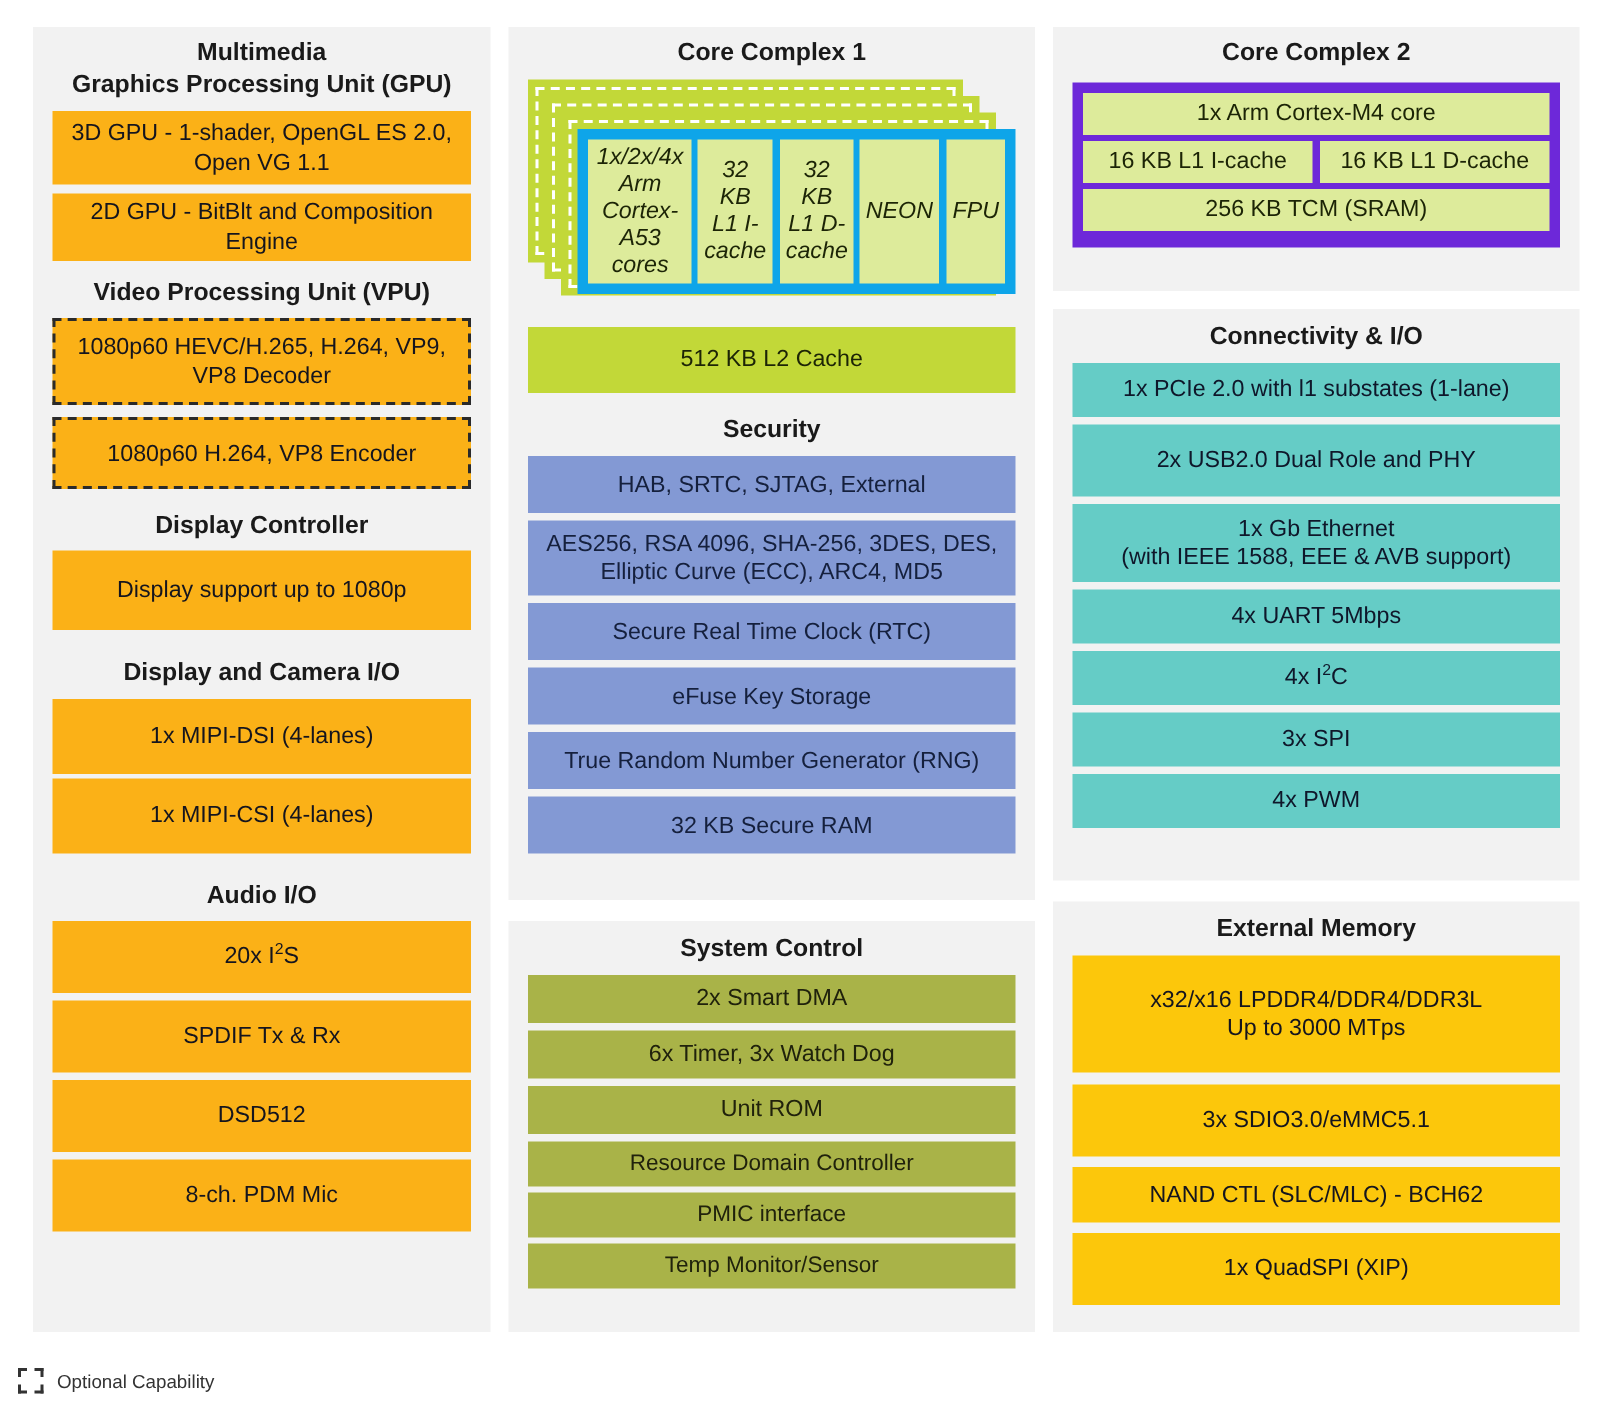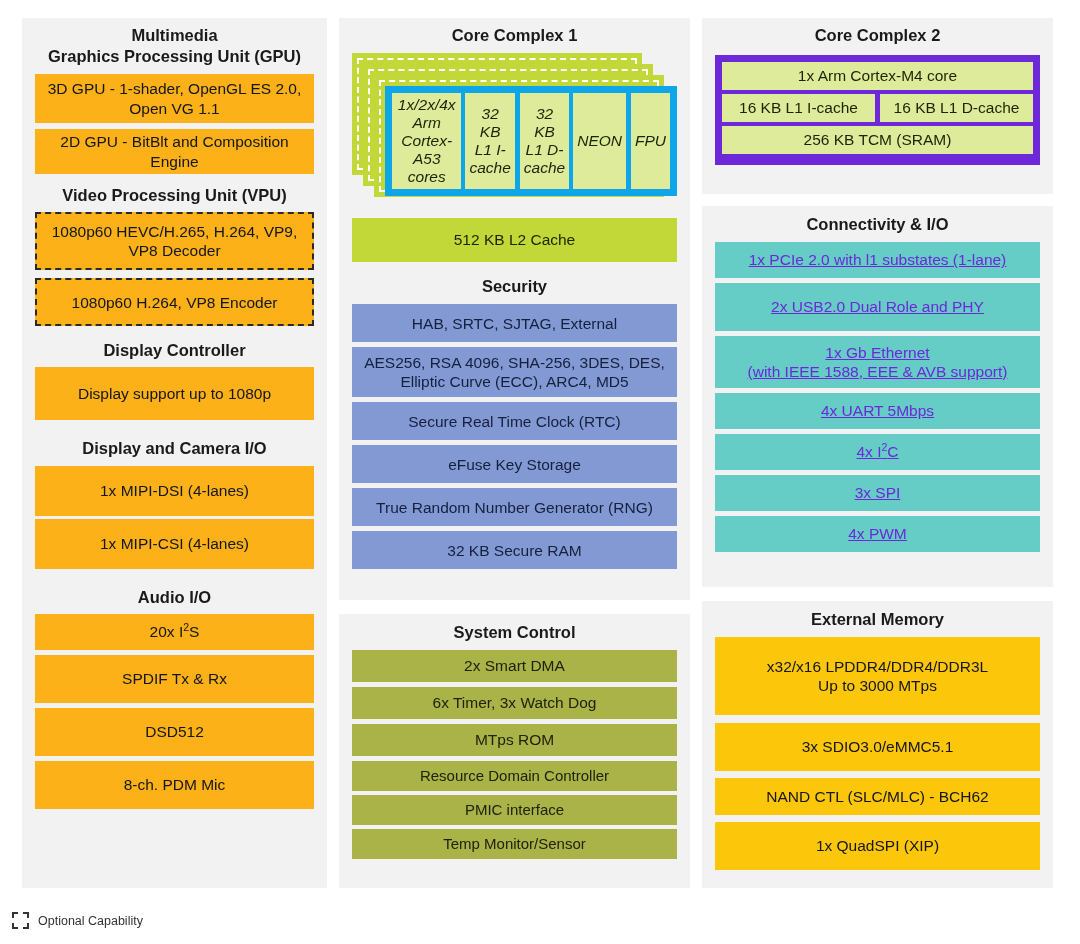--- a/index.html
+++ b/index.html
@@ -36,21 +36,21 @@
     align-items:center;
     justify-content:center;
     text-align:center;
     font-size:15.5px;
     color:#15151e;
     line-height:1.25;
     padding:6px 8px;
   }
   .box.orange{background:#fbb117;}
   .box.yellow{background:#fcc70b;}
-  .box.teal{background:#65ccc6;color:#6d28d9;text-decoration:underline;}
+  .box.teal{background:#65ccc6;color:#0f172a;}
   .box.blue{background:#8399d4;color:#15203d;}
   .box.olive{background:#a9b348;color:#20220c;}
   .box.dashed{border:2.2px dashed #2a2a2a;}
 
   
   #multimedia-panel .box{margin-left:13px;margin-right:13px;}
 
   
   .stack-wrap{position:relative;margin:0 13px 8px 13px;height:157px;}
   .stack-layer{
@@ -131,21 +131,21 @@
 
     <div class="box orange" style="height:53px;margin-bottom:4px;">Display support up to 1080p</div>
 
     <div class="panel-title sub" style="padding-top:14px;padding-bottom:6px;">Display and Camera I/O</div>
 
     <div class="box orange" style="height:50px;margin-bottom:3px;">1x MIPI-DSI (4-lanes)</div>
     <div class="box orange" style="height:50px;margin-bottom:4px;">1x MIPI-CSI (4-lanes)</div>
 
     <div class="panel-title sub" style="padding-top:14px;padding-bottom:6px;">Audio I/O</div>
 
-    <div class="box orange" style="height:36px;margin-bottom:5px;">
+    <div class="box orange" style="height:48px;margin-bottom:5px;">
       <span>20x I<sup>2</sup>S</span>
     </div>
     <div class="box orange" style="height:48px;margin-bottom:5px;">SPDIF Tx &amp; Rx</div>
     <div class="box orange" style="height:48px;margin-bottom:5px;">DSD512</div>
     <div class="box orange" style="height:48px;margin-bottom:0;">8-ch. PDM Mic</div>
   </div>
 
   <div class="panel" id="cc1-panel" style="left:339px;top:18px;width:351px;height:582px;">
 
     <div class="panel-title" style="padding-top:7px;padding-bottom:7px;">Core Complex 1</div>
@@ -185,21 +185,21 @@
     <div class="box blue" style="height:38px;margin-bottom:5px;">eFuse Key Storage</div>
     <div class="box blue" style="height:38px;margin-bottom:5px;">True Random Number Generator (RNG)</div>
     <div class="box blue" style="height:38px;margin-bottom:0;">32 KB Secure RAM</div>
   </div>
 
   <div class="panel" id="syscontrol-panel" style="left:339px;top:614px;width:351px;height:274px;">
     <div class="panel-title" style="padding-top:8px;padding-bottom:7px;">System Control</div>
 
     <div class="box olive" style="height:32px;margin-bottom:5px;">2x Smart DMA</div>
     <div class="box olive" style="height:32px;margin-bottom:5px;">6x Timer, 3x Watch Dog</div>
-    <div class="box olive" style="height:32px;margin-bottom:5px;">MTps ROM</div>
+    <div class="box olive" style="height:32px;margin-bottom:5px;">Unit ROM</div>
     <div class="box olive" style="height:30px;margin-bottom:4px;font-size:15px;">Resource Domain Controller</div>
     <div class="box olive" style="height:30px;margin-bottom:4px;font-size:15px;">PMIC interface</div>
     <div class="box olive" style="height:30px;margin-bottom:0;font-size:15px;">Temp Monitor/Sensor</div>
   </div>
 
   <div class="panel" id="cc2-panel" style="left:702px;top:18px;width:351px;height:176px;">
     <div class="panel-title" style="padding-top:7px;padding-bottom:9px;">Core Complex 2</div>
 
     <div class="cc2-block" style="height:110px;">
       <div class="cc-row">

